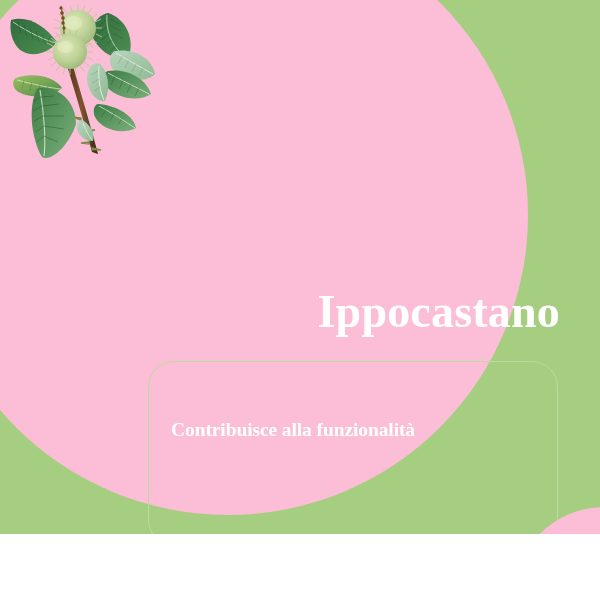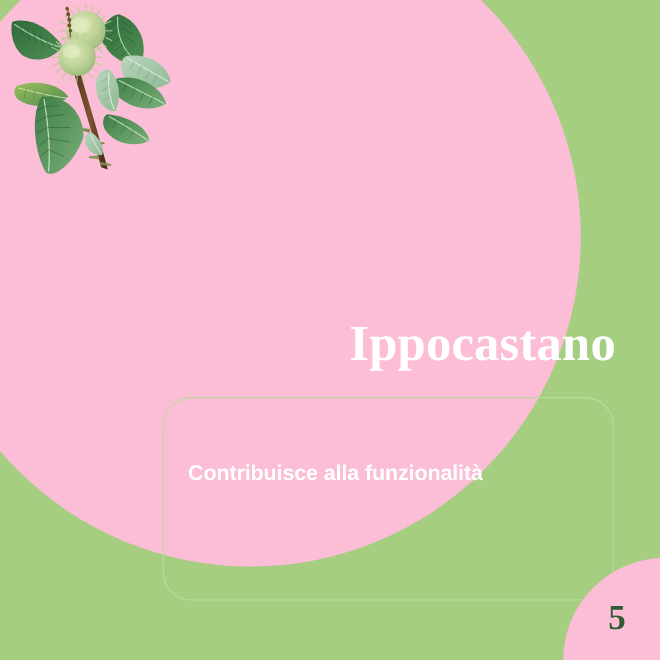--- a/index.html
+++ b/index.html
@@ -3,21 +3,21 @@
 <meta charset="utf-8">
 <style>
   html, body {
     margin: 0;
     padding: 0;
     background: #ffffff;
   }
   #card {
     position: relative;
     width: 600px;
-    height: 600px;
+    height: 534px;
     overflow: hidden;
     background: #a6ce80;
     font-family: "Liberation Sans", sans-serif;
   }
 
   
   #pink-blob {
     position: absolute;
     left: -72px;
     top: -85px;
@@ -66,21 +66,21 @@
   }
 
   
   #body-copy {
     position: absolute;
     left: 171px;
     top: 416px;
     width: 360px;
     margin: 0;
     color: #ffffff;
-    font-family: Liberation Sans, sans-serif;
+    font-family: Liberation Serif, serif;
     font-weight: bold;
     font-size: 19.5px;
     line-height: 1.44;
     letter-spacing: -0.1px;
   }
   #body-copy .line { display: block; }
 
   
   #corner-circle {
     position: absolute;

